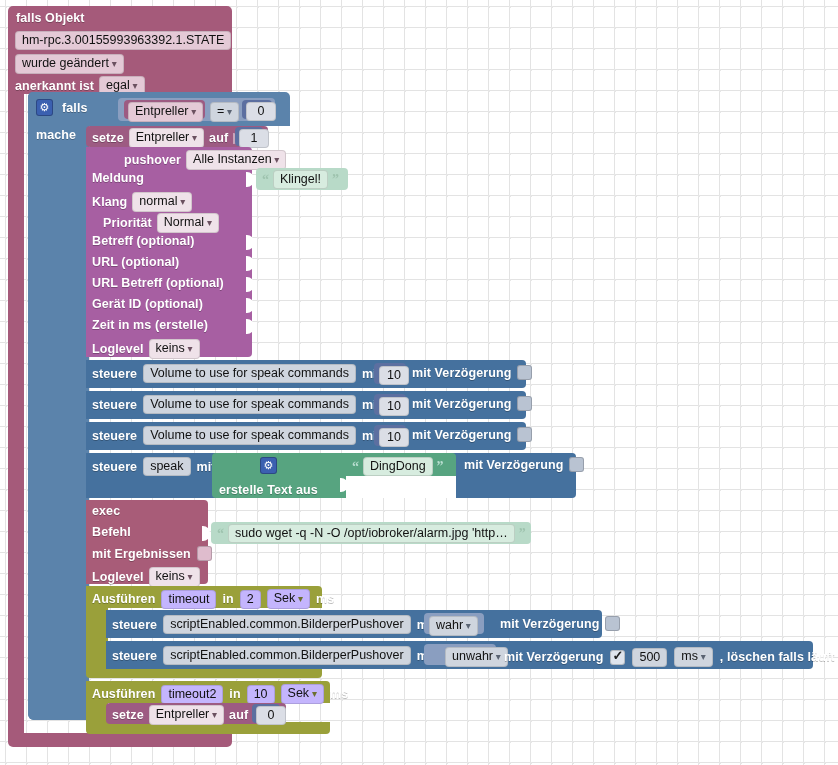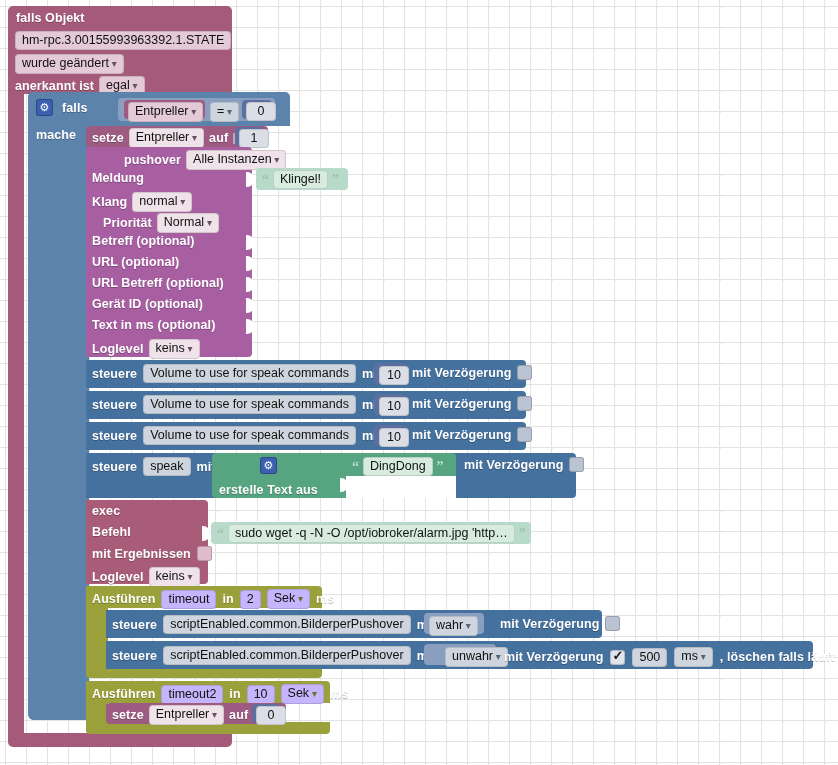--- a/index.html
+++ b/index.html
@@ -195,21 +195,21 @@
     <span class="lbl">URL Betreff (optional)</span>
   </div>
   <div class="blk" style="left:246px;top:277px;width:8px;height:15px;background:#fff;border-radius:0 7px 7px 0;"></div>
 
   <div class="blk row" style="left:92px;top:297px;">
     <span class="lbl">Gerät ID (optional)</span>
   </div>
   <div class="blk" style="left:246px;top:298px;width:8px;height:15px;background:#fff;border-radius:0 7px 7px 0;"></div>
 
   <div class="blk row" style="left:92px;top:318px;">
-    <span class="lbl">Text in ms (optional)</span>
+    <span class="lbl">Zeit in ms (erstelle)</span>
   </div>
   <div class="blk" style="left:246px;top:319px;width:8px;height:15px;background:#fff;border-radius:0 7px 7px 0;"></div>
 
   <div class="blk row" style="left:92px;top:339px;gap:5px;">
     <span class="lbl">Loglevel</span>
     <span class="field lt dd">keins</span>
   </div>
 
   <div class="blk c-steuer" style="left:86px;top:360px;width:440px;height:28px;border-radius:0 4px 4px 0;"></div>
   <div class="blk row" style="left:92px;top:364px;gap:6px;">

